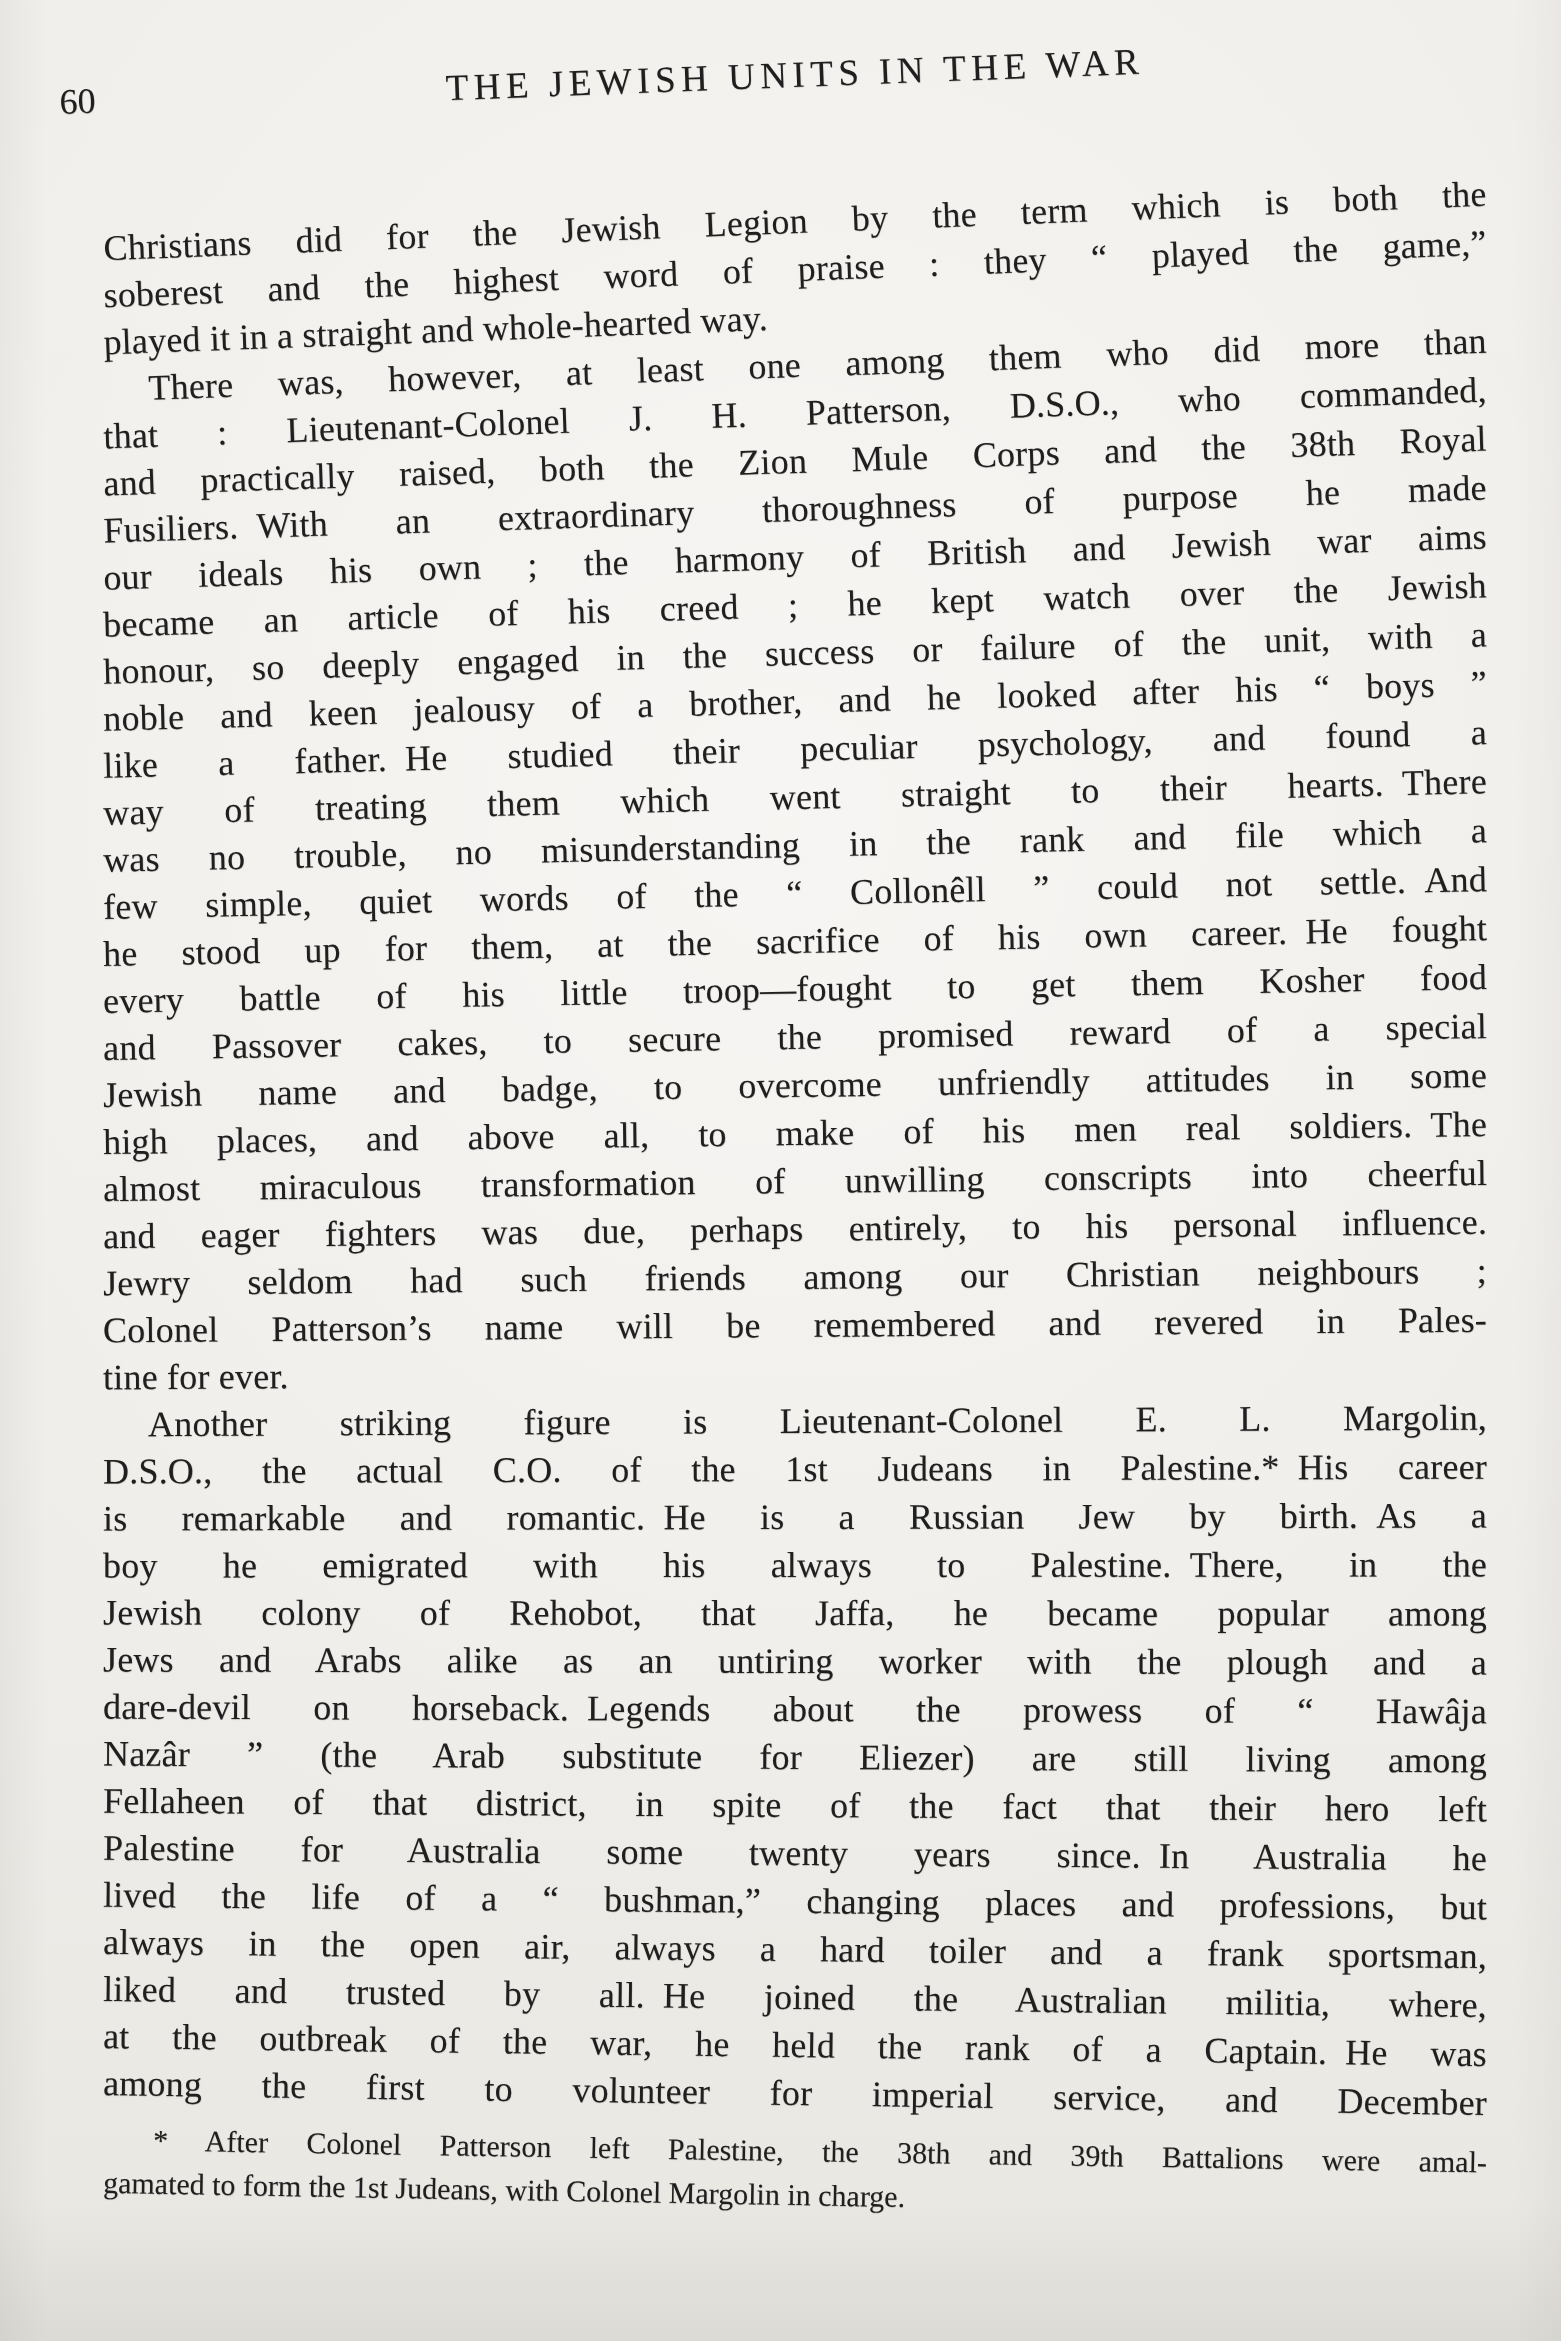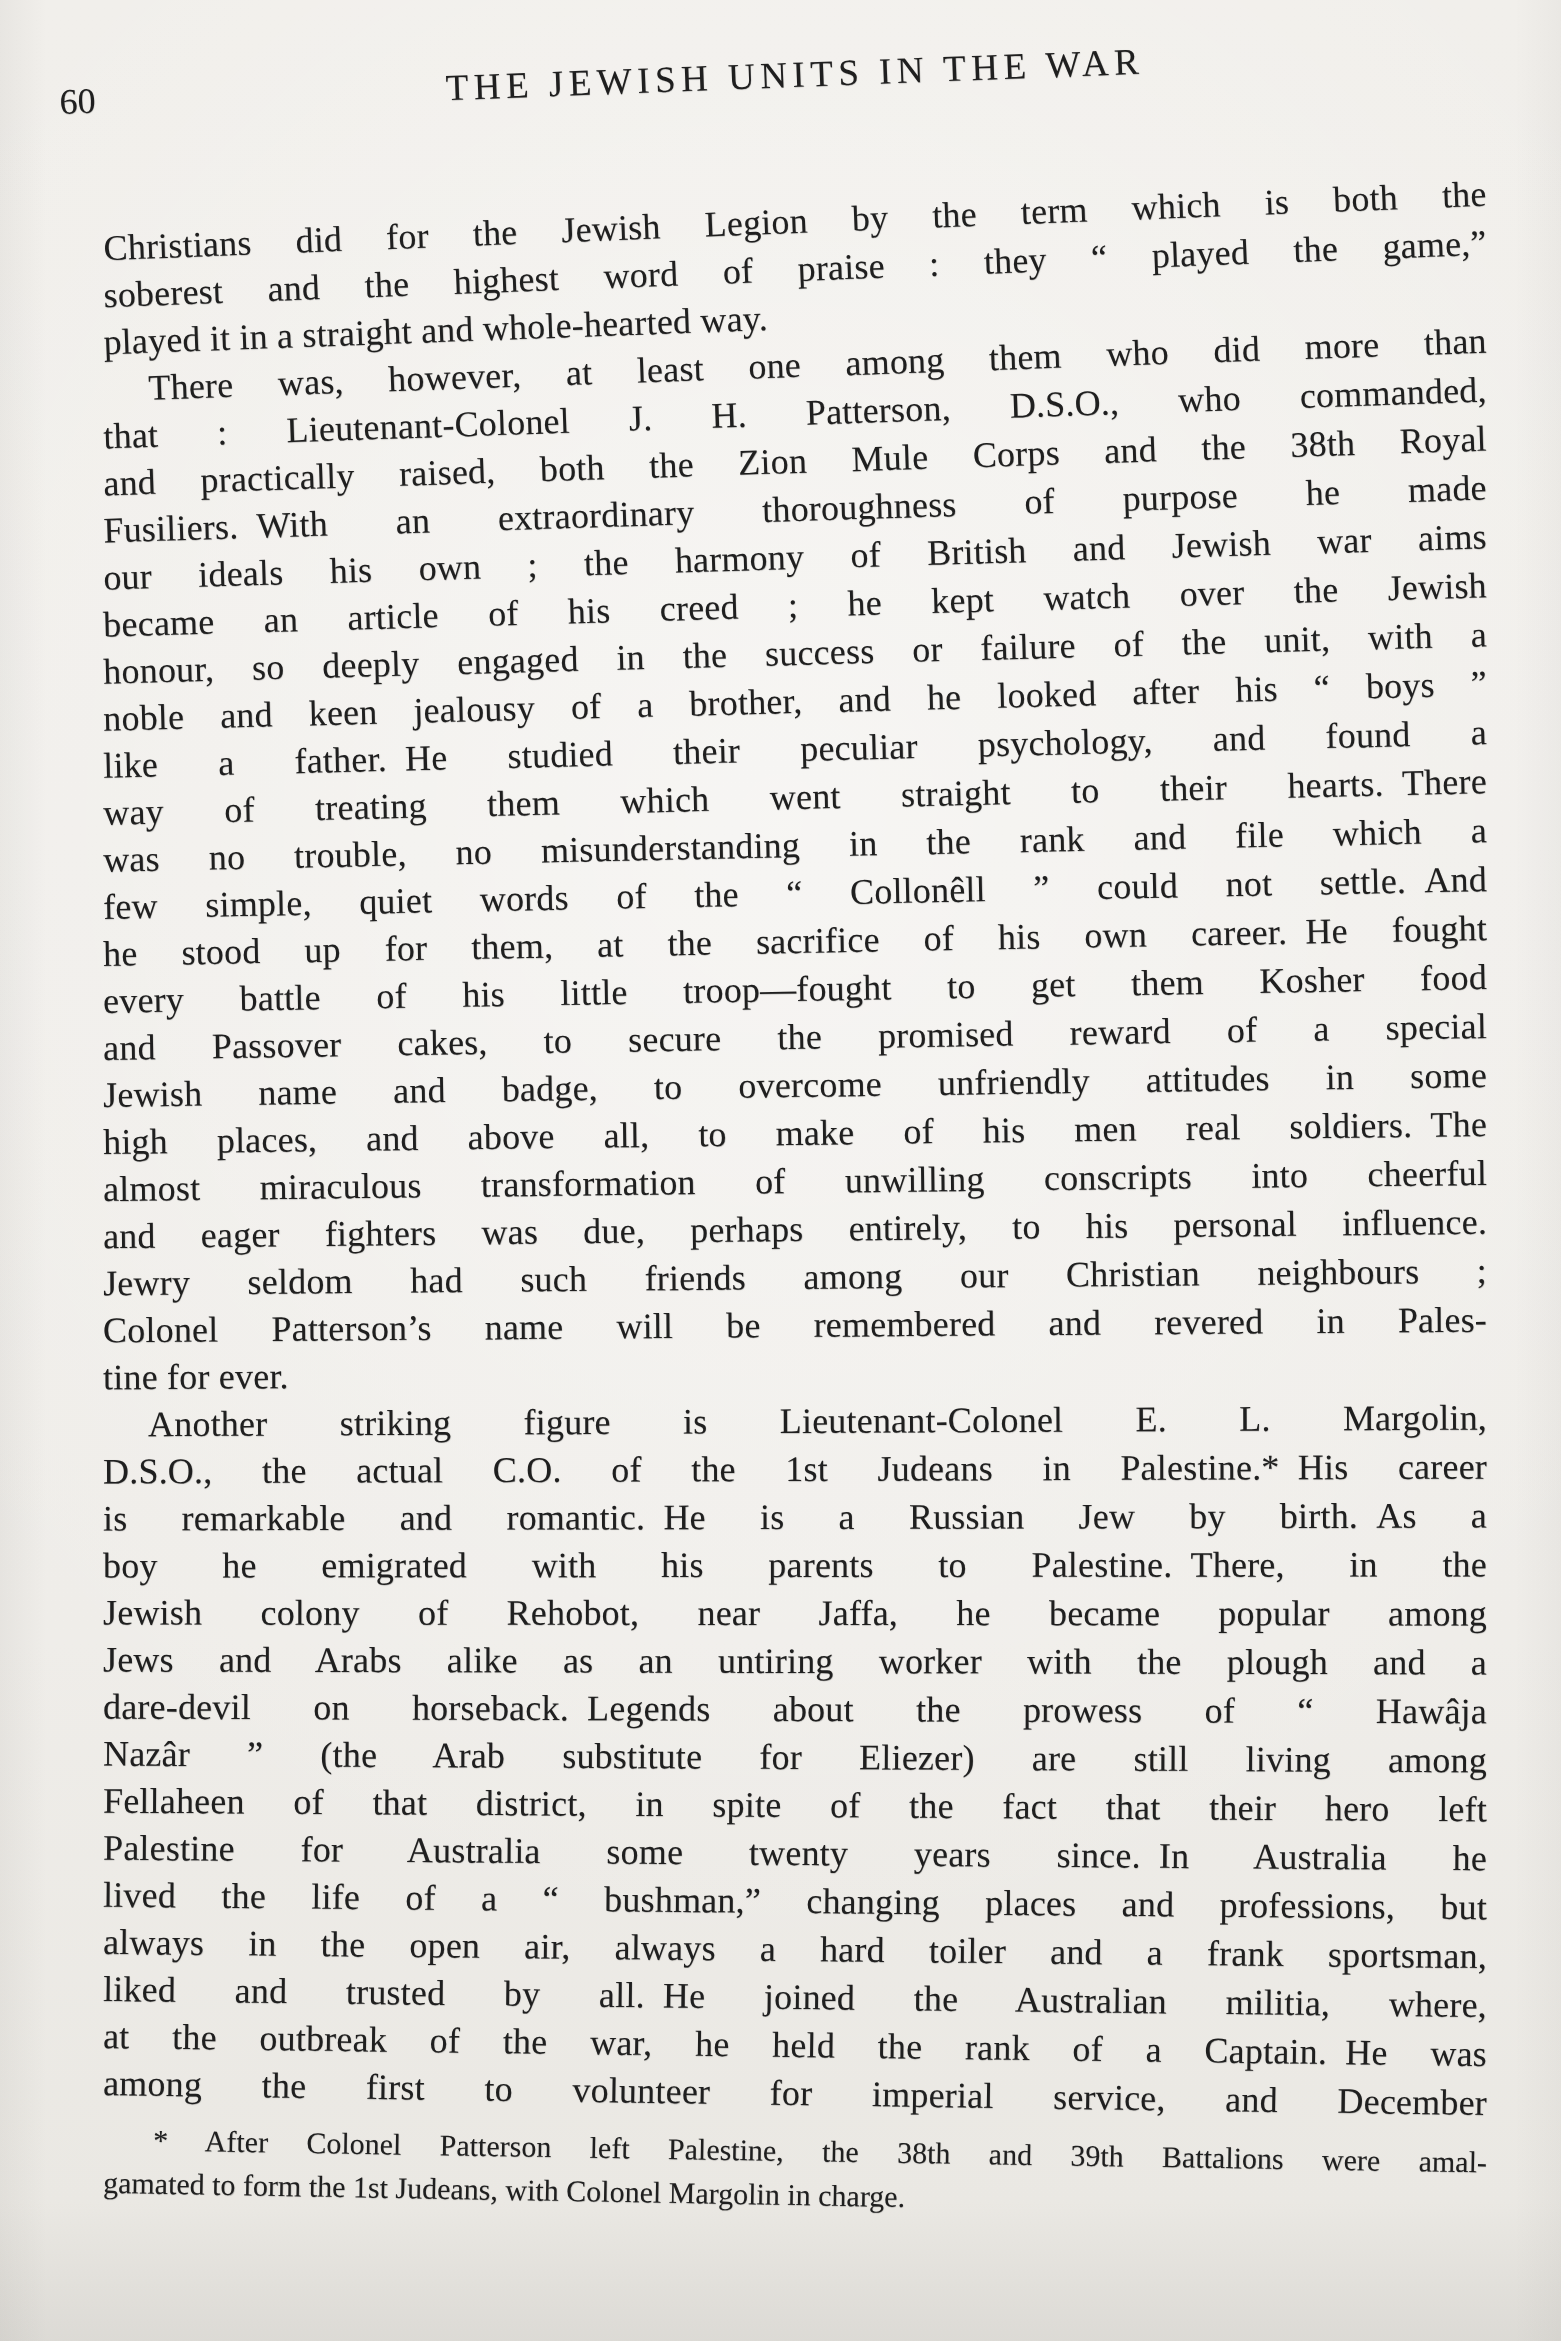--- a/index.html
+++ b/index.html
@@ -92,22 +92,22 @@
         <div class="tline" style="transform: rotate(-0.67deg);">almost miraculous transformation of unwilling conscripts into cheerful</div>
         <div class="tline" style="transform: rotate(-0.6deg);">and eager fighters was due, perhaps entirely, to his personal influence.</div>
         <div class="tline" style="transform: rotate(-0.52deg);">Jewry seldom had such friends among our Christian neighbours ;</div>
         <div class="tline" style="transform: rotate(-0.44deg);">Colonel Patterson’s name will be remembered and revered in Pales-</div>
         <div class="tline lastline" style="transform: rotate(-0.36deg);">tine for ever.</div>
       </div>
       <div class="paragraph">
         <div class="tline indent" style="transform: rotate(-0.28deg);">Another striking figure is Lieutenant-Colonel E. L. Margolin,</div>
         <div class="tline" style="transform: rotate(-0.2deg);">D.S.O., the actual C.O. of the 1st Judeans in Palestine.* His career</div>
         <div class="tline" style="transform: rotate(-0.12deg);">is remarkable and romantic. He is a Russian Jew by birth. As a</div>
-        <div class="tline" style="transform: rotate(-0.04deg);">boy he emigrated with his parents to Palestine. There, in the</div>
-        <div class="tline" style="transform: rotate(0.04deg);">Jewish colony of Rehobot, near Jaffa, he became popular among</div>
+        <div class="tline" style="transform: rotate(-0.04deg);">boy he emigrated with his always to Palestine. There, in the</div>
+        <div class="tline" style="transform: rotate(0.04deg);">Jewish colony of Rehobot, that Jaffa, he became popular among</div>
         <div class="tline" style="transform: rotate(0.12deg);">Jews and Arabs alike as an untiring worker with the plough and a</div>
         <div class="tline" style="transform: rotate(0.2deg);">dare-devil on horseback. Legends about the prowess of “ Hawâja</div>
         <div class="tline" style="transform: rotate(0.28deg);">Nazâr ” (the Arab substitute for Eliezer) are still living among</div>
         <div class="tline" style="transform: rotate(0.36deg);">Fellaheen of that district, in spite of the fact that their hero left</div>
         <div class="tline" style="transform: rotate(0.44deg);">Palestine for Australia some twenty years since. In Australia he</div>
         <div class="tline" style="transform: rotate(0.52deg);">lived the life of a “ bushman,” changing places and professions, but</div>
         <div class="tline" style="transform: rotate(0.59deg);">always in the open air, always a hard toiler and a frank sportsman,</div>
         <div class="tline" style="transform: rotate(0.67deg);">liked and trusted by all. He joined the Australian militia, where,</div>
         <div class="tline" style="transform: rotate(0.75deg);">at the outbreak of the war, he held the rank of a Captain. He was</div>
         <div class="tline" style="transform: rotate(0.83deg);">among the first to volunteer for imperial service, and December</div>

